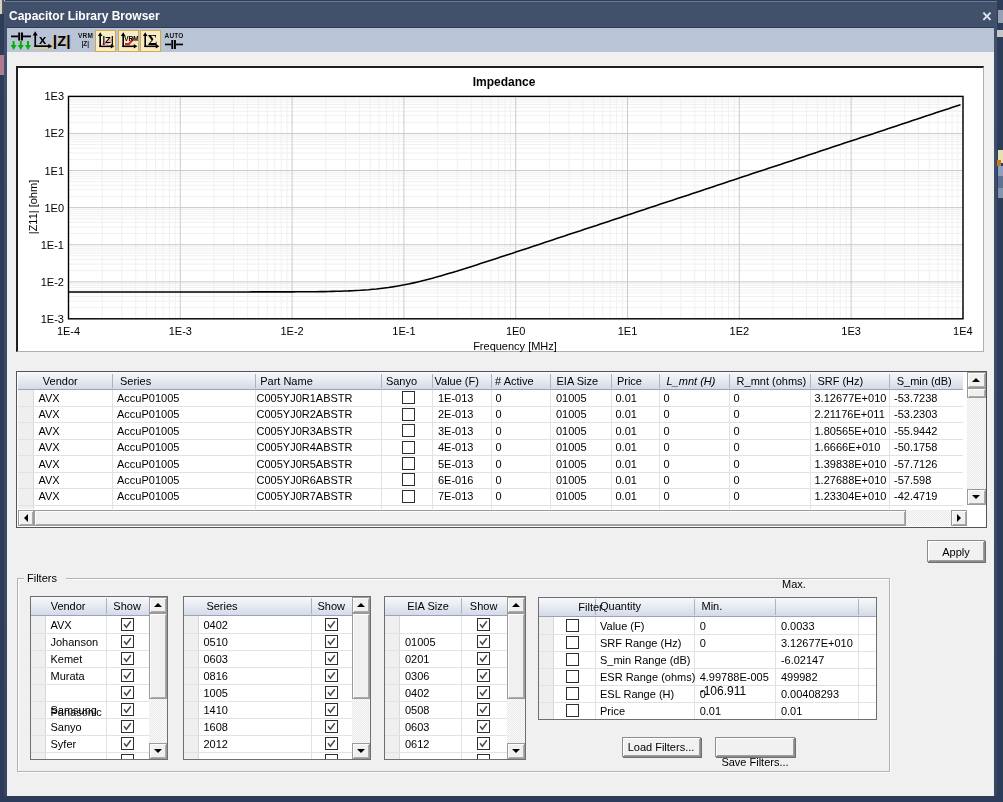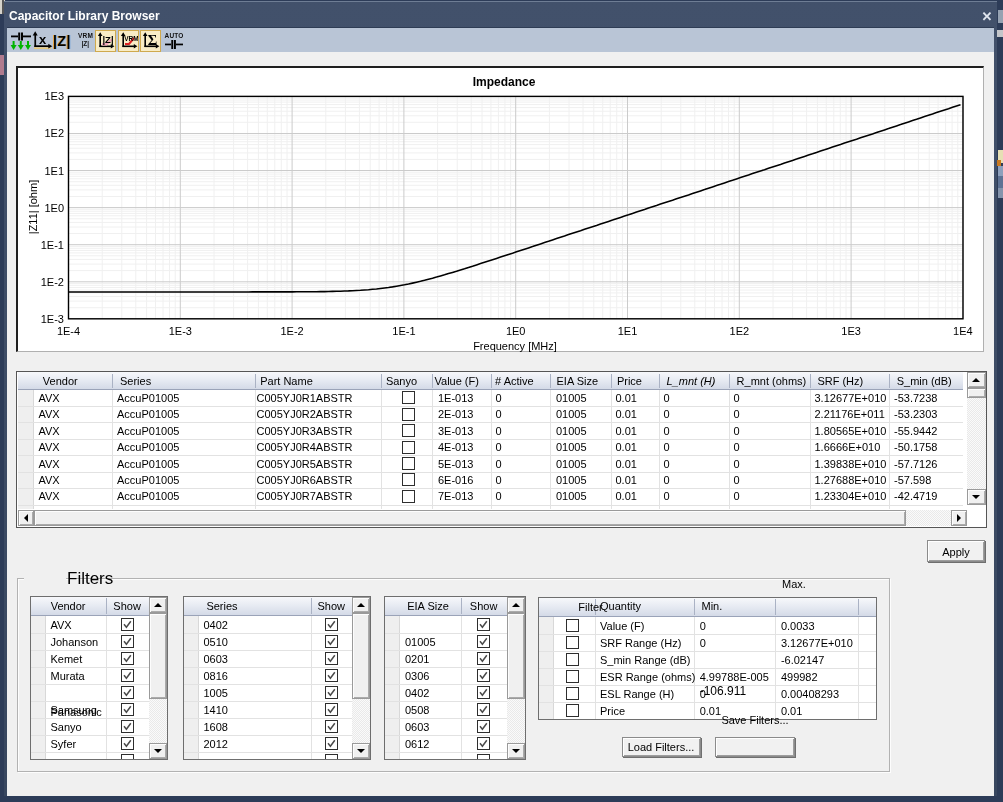--- a/index.html
+++ b/index.html
@@ -372,21 +372,21 @@
     <div style="position:absolute;left:50%;top:50%;transform:translate(-50%,-50%);width:0;height:0;border-top:4px solid transparent;border-bottom:4px solid transparent;border-right:4px solid #000;"></div>
   </div>
 <div style="position:absolute;left:34px;top:509.5px;width:872px;height:16.5px;background:#f0f0f0;border:1px solid #9a9a9a;box-shadow:inset 1px 1px 0 #fdfdfd,inset -1px -1px 0 #ababab;box-sizing:border-box"></div>
 <div style="position:absolute;left:950.5px;top:509.5px;width:16px;height:16.5px;background:#f0f0f0;border:1px solid #9a9a9a;box-shadow:inset 1px 1px 0 #fdfdfd,inset -1px -1px 0 #ababab;box-sizing:border-box">
     <div style="position:absolute;left:50%;top:50%;transform:translate(-50%,-50%);width:0;height:0;border-top:4px solid transparent;border-bottom:4px solid transparent;border-left:4px solid #000;"></div>
   </div>
 <div style="position:absolute;left:927px;top:540px;width:58px;height:22px;background:#f1f1f1;border:1px solid #8b8b8b;box-shadow:inset 1px 1px 0 #ffffff,inset -1px -1px 0 #9d9d9d,1px 1px 0 #6f6f6f;box-sizing:border-box;"></div>
 <div style="position:absolute;left:956px;top:551.5px;transform:translate(-50%,-50%);font-size:11px;line-height:13px;white-space:nowrap;">Apply</div>
 <div style="position:absolute;left:17px;top:578px;width:873px;height:194px;border:1px solid #b2b2b2;box-shadow:1px 1px 0 #fdfdfd inset, 1px 1px 0 #fdfdfd;box-sizing:border-box"></div>
 <div style="position:absolute;left:24px;top:572px;width:42px;height:12px;background:#f0f0f0"></div>
-<div style="position:absolute;left:27px;top:572px;font-size:17px;line-height:13px;white-space:nowrap;margin-left:40px;">Filters</div>
+<div style="position:absolute;left:27px;top:572px;font-size:11px;line-height:13px;white-space:nowrap;">Filters</div>
 <div style="position:absolute;left:29.5px;top:595.5px;width:138.0px;height:164.0px;background:#fff;border:1px solid #6e6e6e;box-sizing:border-box"></div>
 <div style="position:absolute;left:30.5px;top:596.5px;width:136.0px;height:19.5px;background:linear-gradient(#f7f8fb 0%,#e6eaf2 50%,#d4dae7 100%);border-bottom:1px solid #9aa3b8;box-sizing:border-box"></div>
 <div style="position:absolute;left:105.7px;top:597.5px;width:1px;height:16.5px;background:#aab2c4"></div>
 <div style="position:absolute;left:68.1px;top:605.75px;transform:translate(-50%,-50%);font-size:11px;line-height:13px;white-space:nowrap;">Vendor</div>
 <div style="position:absolute;left:127.1px;top:605.75px;transform:translate(-50%,-50%);font-size:11px;line-height:13px;white-space:nowrap;">Show</div>
 <div style="position:absolute;left:30.5px;top:616px;width:15px;height:142.5px;background:#efefef;border-right:1px solid #d8d8d8;box-sizing:border-box"></div>
 <div style="position:absolute;left:105.7px;top:616px;width:1px;height:142.5px;background:#e2e2e2"></div>
 <div style="position:absolute;left:30.5px;top:633px;width:118.0px;height:1px;background:#e2e2e2"></div>
 <div style="position:absolute;left:30.5px;top:650px;width:118.0px;height:1px;background:#e2e2e2"></div>
 <div style="position:absolute;left:30.5px;top:667px;width:118.0px;height:1px;background:#e2e2e2"></div>
@@ -635,12 +635,12 @@
 <div style="position:absolute;left:600px;top:693.9px;transform:translate(0,-50%);font-size:11px;white-space:nowrap">ESL Range (H)</div>
 <div style="position:absolute;left:699.7px;top:693.9px;transform:translate(0,-50%);font-size:11px;white-space:nowrap">0</div>
 <div style="position:absolute;left:780.9px;top:693.9px;transform:translate(0,-50%);font-size:11px;white-space:nowrap">0.00408293</div>
 <div style="position:absolute;left:565.9px;top:704.4px;width:13px;height:13px;border:1px solid #2e2e2e;background:#fff;box-sizing:border-box"></div>
 <div style="position:absolute;left:600px;top:710.9px;transform:translate(0,-50%);font-size:11px;white-space:nowrap">Price</div>
 <div style="position:absolute;left:699.7px;top:710.9px;transform:translate(0,-50%);font-size:11px;white-space:nowrap">0.01</div>
 <div style="position:absolute;left:780.9px;top:710.9px;transform:translate(0,-50%);font-size:11px;white-space:nowrap">0.01</div>
 <div style="position:absolute;left:621.5px;top:736.5px;width:79.5px;height:20.5px;background:#f1f1f1;border:1px solid #8b8b8b;box-shadow:inset 1px 1px 0 #ffffff,inset -1px -1px 0 #9d9d9d,1px 1px 0 #6f6f6f;box-sizing:border-box;"></div>
 <div style="position:absolute;left:661px;top:747px;transform:translate(-50%,-50%);font-size:11px;line-height:13px;white-space:nowrap;">Load Filters...</div>
 <div style="position:absolute;left:714.5px;top:736.5px;width:80.5px;height:20.5px;background:#f1f1f1;border:1px solid #8b8b8b;box-shadow:inset 1px 1px 0 #ffffff,inset -1px -1px 0 #9d9d9d,1px 1px 0 #6f6f6f;box-sizing:border-box;"></div>
-<div style="position:absolute;left:755px;top:720px;transform:translate(-50%,-50%);font-size:11px;line-height:13px;white-space:nowrap;">Save Filters...</div>
+<div style="position:absolute;left:755px;top:762px;transform:translate(-50%,-50%);font-size:11px;line-height:13px;white-space:nowrap;">Save Filters...</div>
 </body></html>

